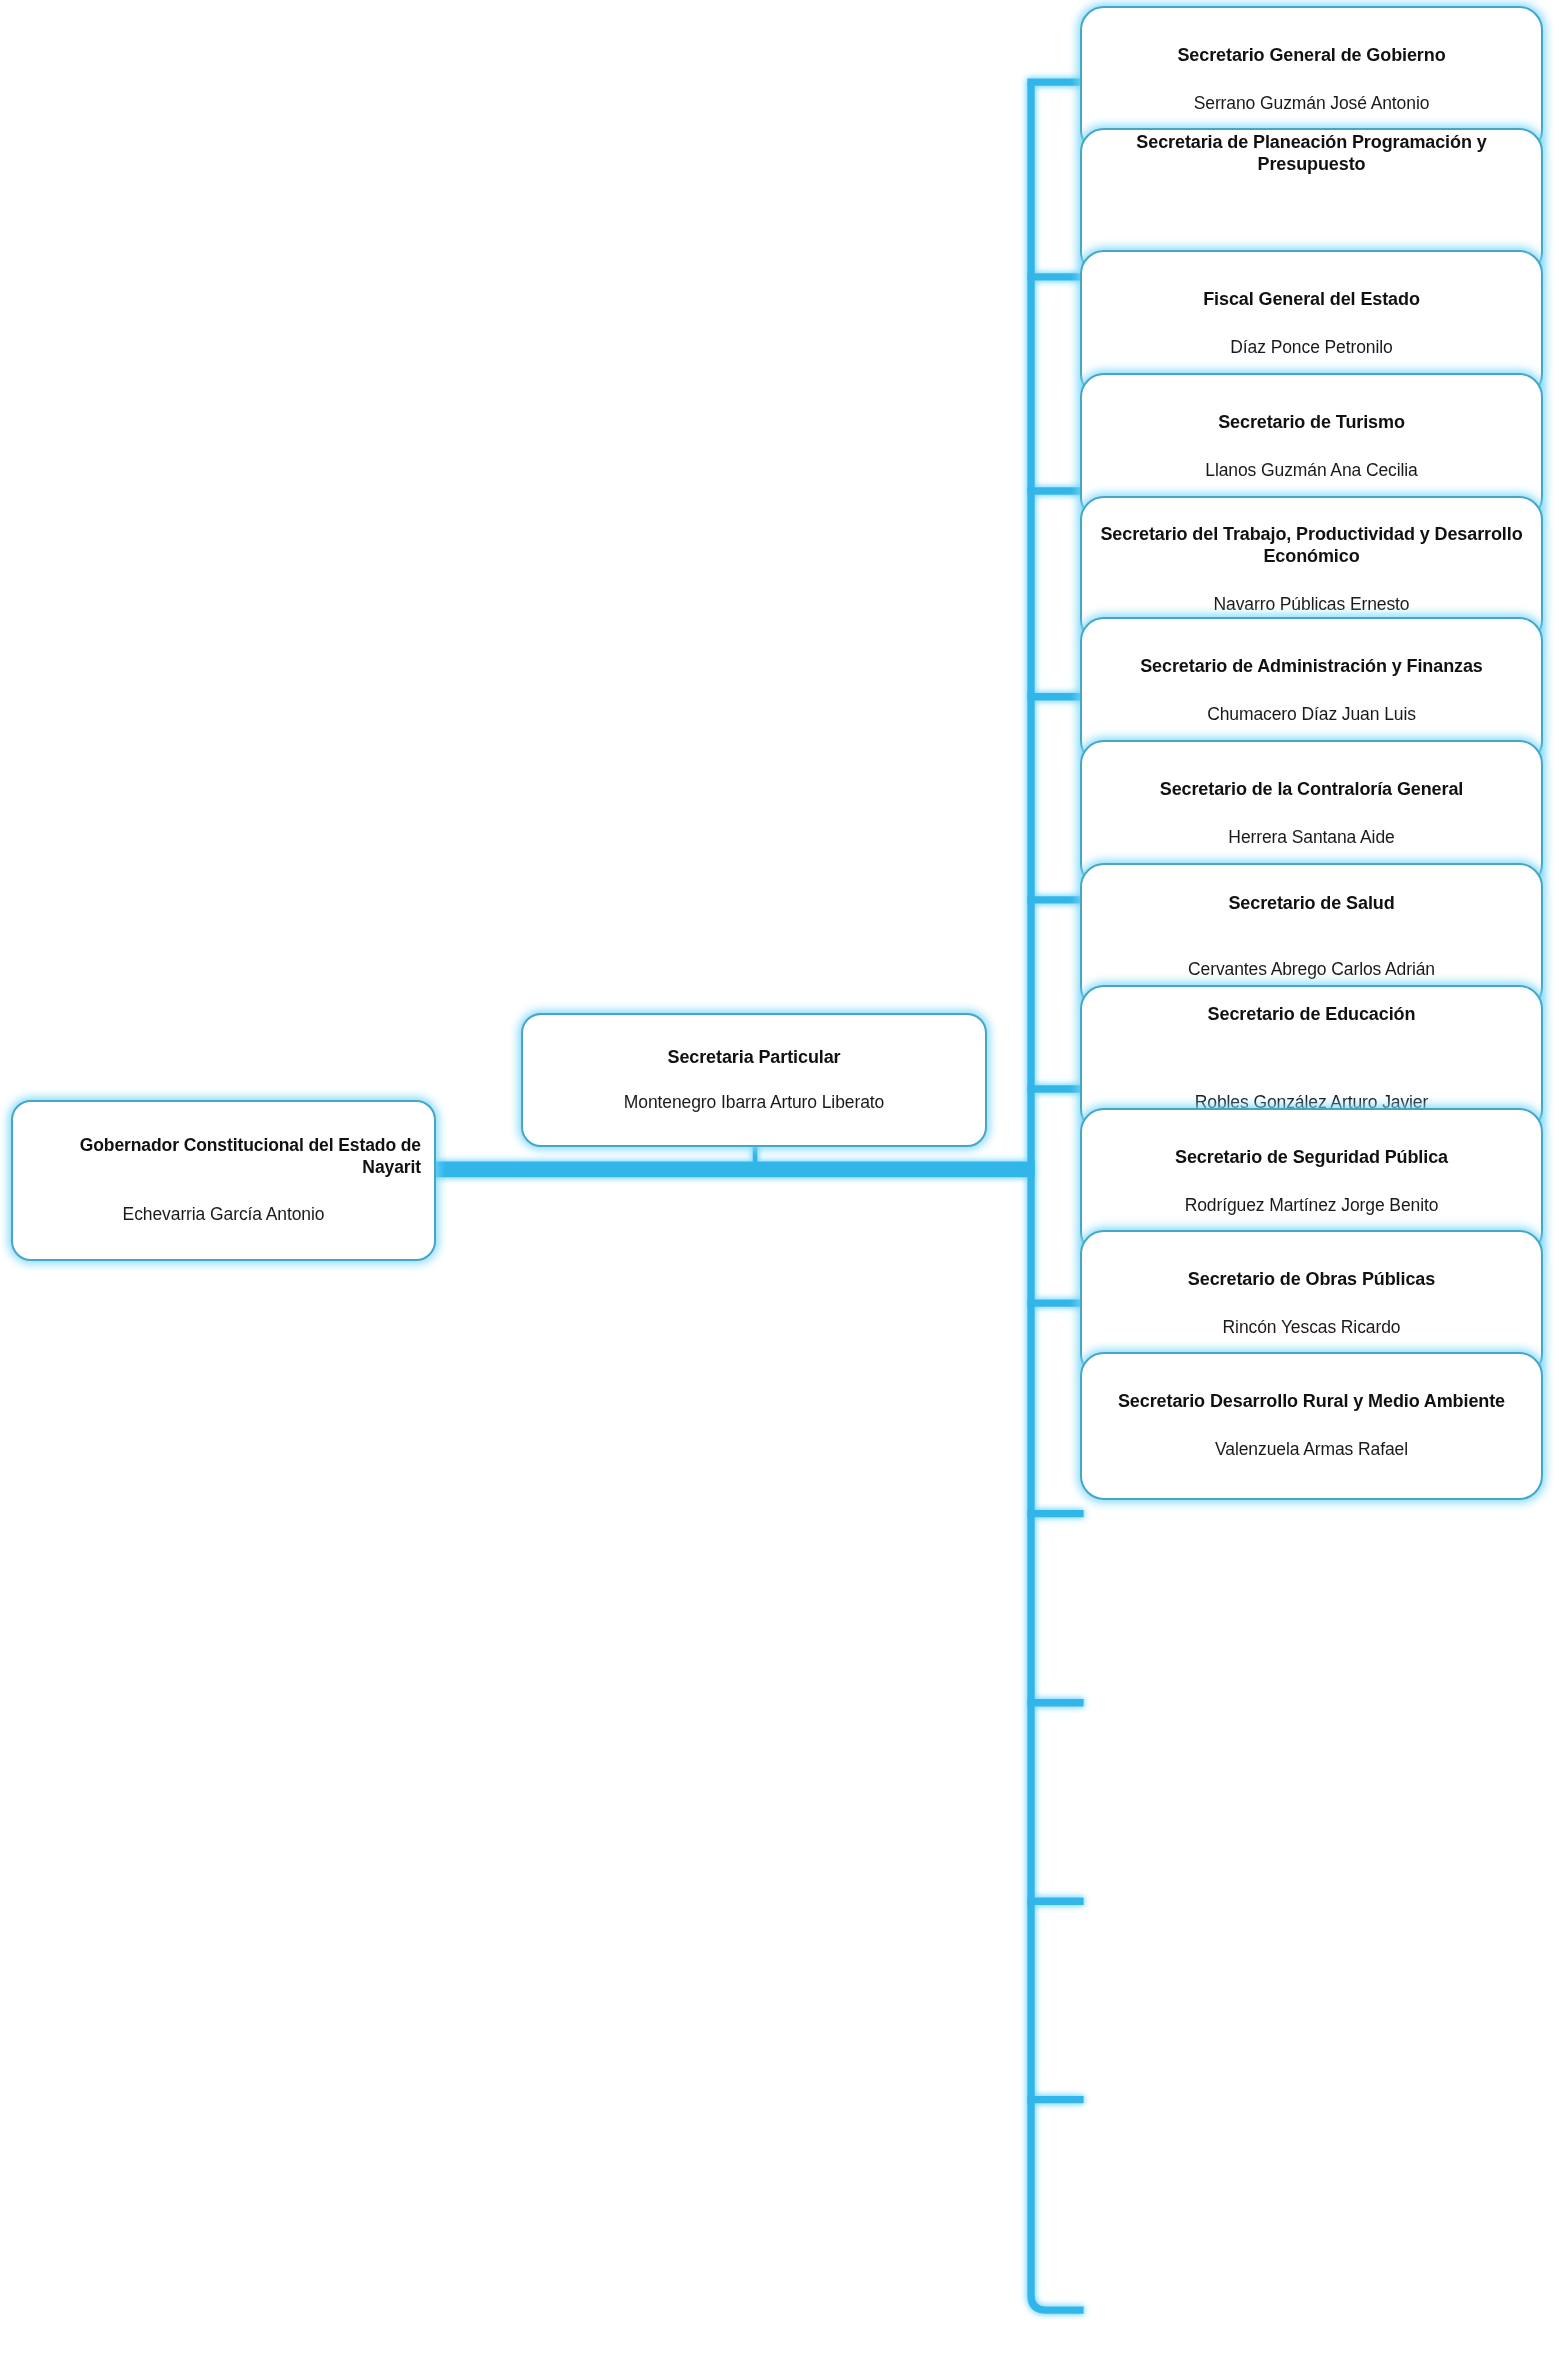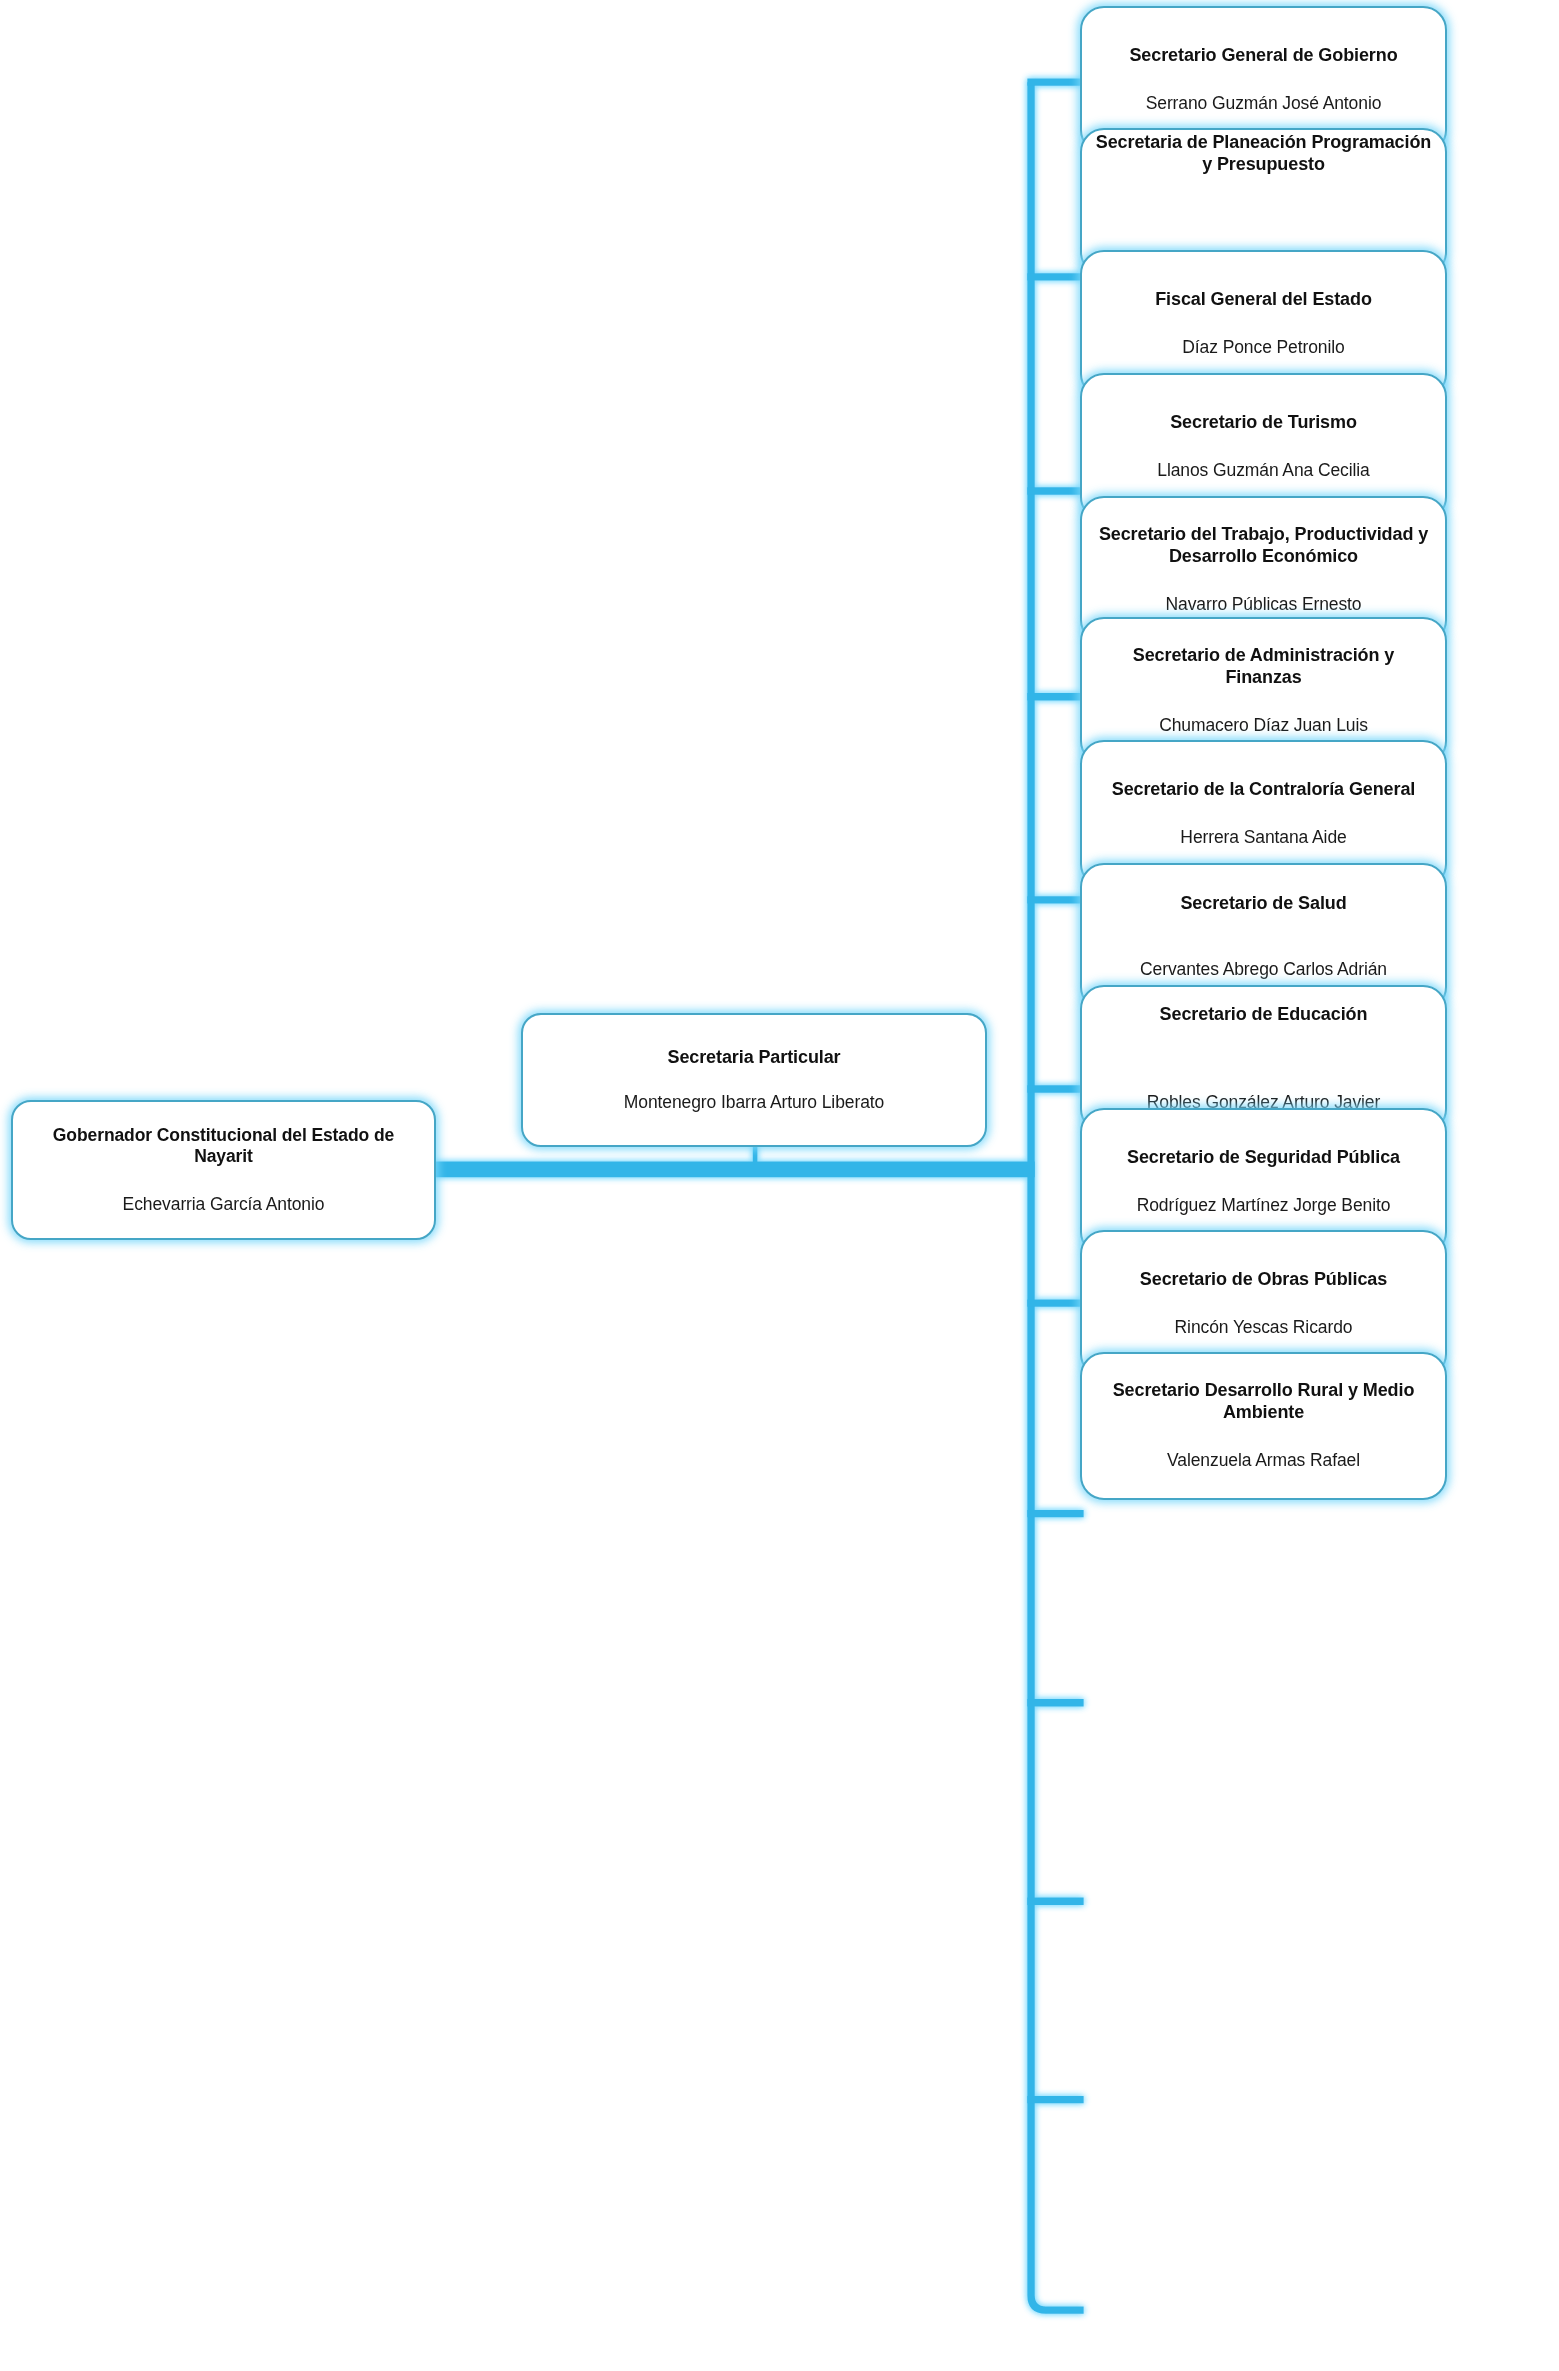--- a/index.html
+++ b/index.html
@@ -56,40 +56,41 @@
     color: #1a1a1a;
     margin-top: 26px;
     letter-spacing: -0.1px;
   }
 
   
   #node-root {
     left: 11px;
     top: 1100px;
     width: 425px;
-    height: 140px;
+    height: 161px;
     border-radius: 20px;
+    text-align: right;
   }
   #node-root .title { font-size: 17.5px; }
   #node-root .person { }
 
   
   #node-particular {
     left: 521px;
     top: 1013px;
     width: 466px;
     height: 134px;
     border-radius: 20px;
   }
   #node-particular .person { margin-top: 23px; }
 
   
   .node.dept {
     left: 1080px;
-    width: 367px;
+    width: 463px;
     height: 148px;
   }
 </style>
 </head>
 <body>
 
 <div id="canvas">
 
   <svg id="wires" viewBox="0 0 1690 2569" width="1560" height="2371" xmlns="http://www.w3.org/2000/svg">
     <defs>

